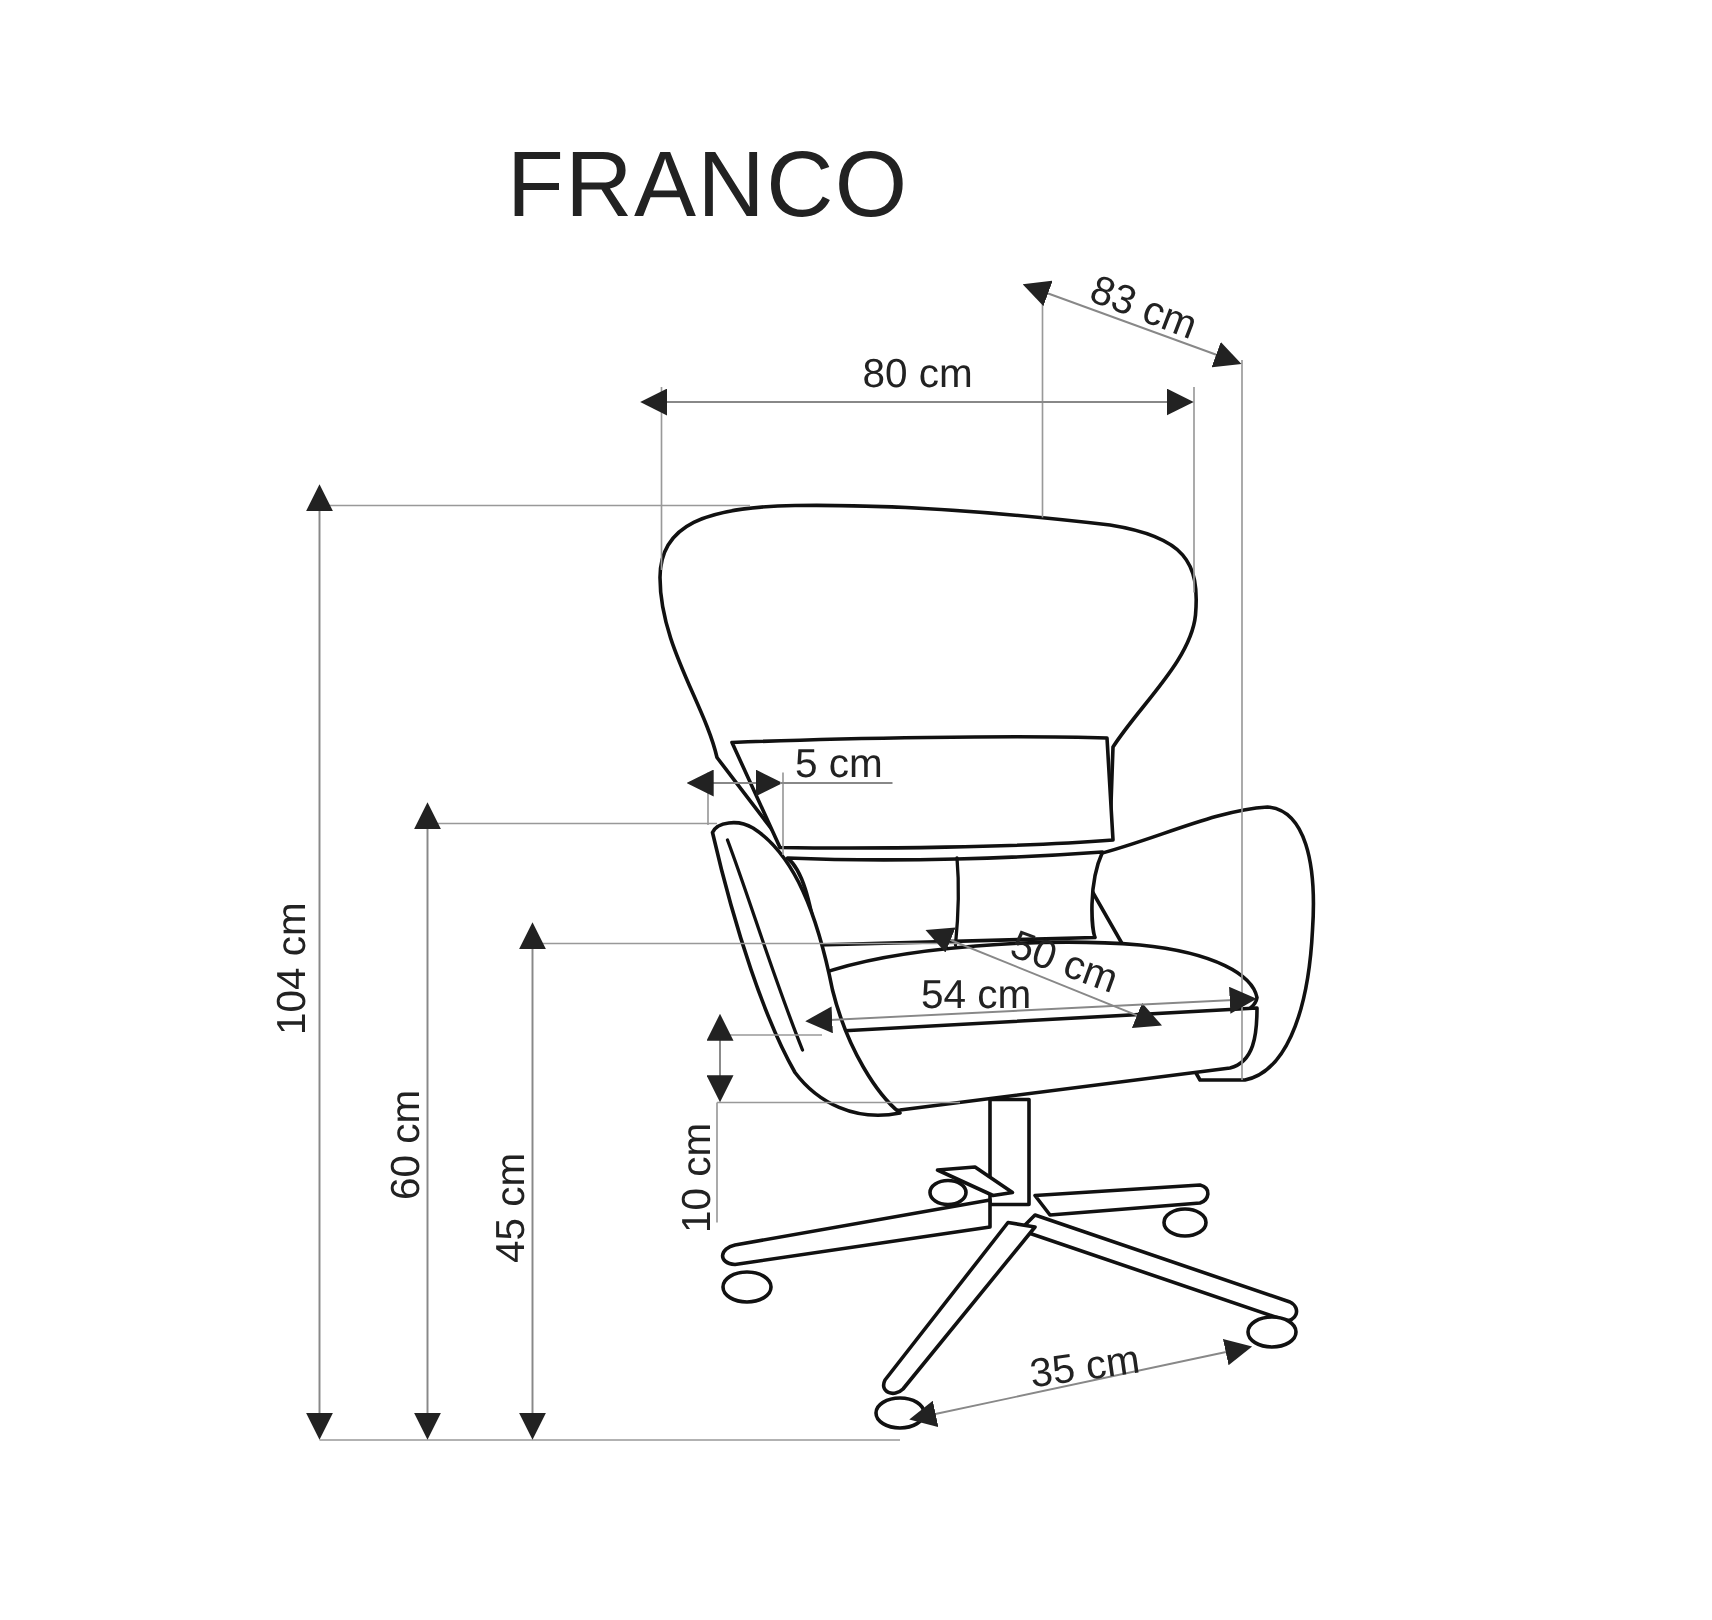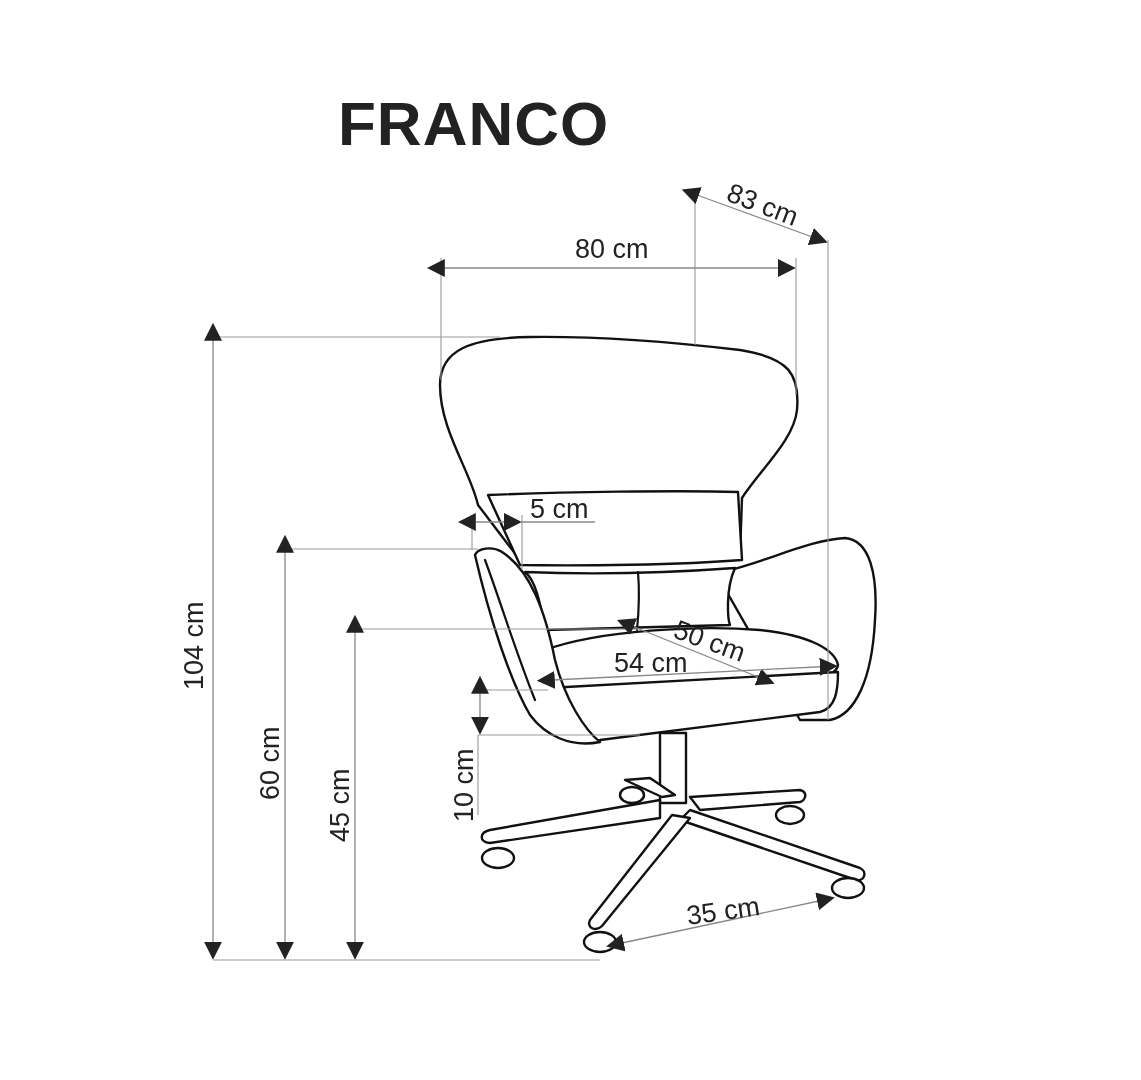--- a/index.html
+++ b/index.html
@@ -1,19 +1,19 @@
 <!DOCTYPE html>
 <html><head>
 <meta charset="utf-8">
 <style>
   html, body { margin:0; padding:0; background:#ffffff; }
   body { width:1141px; height:1080px; position:relative; overflow:hidden;
          font-family:"Liberation Sans", sans-serif; }
   #title { position:absolute; left:338px; top:88px; font-size:62px; color:#222;
-           letter-spacing:1px; font-weight:bold; }
+           letter-spacing:1px; font-weight:normal; }
   svg#drawing { position:absolute; left:0; top:0; }
   .dimtxt { font-family:"Liberation Sans", sans-serif; font-size:27px; fill:#222; }
   .dim { stroke:#888; stroke-width:1.3; fill:none; }
   .ext { stroke:#999; stroke-width:1.1; fill:none; }
   .ch  { stroke:#111; stroke-width:2.4; fill:#fff; stroke-linejoin:round; stroke-linecap:round; }
   .chn { stroke:#111; stroke-width:2.2; fill:none; stroke-linejoin:round; stroke-linecap:round; }
 </style>
 </head>
 <body>
 

